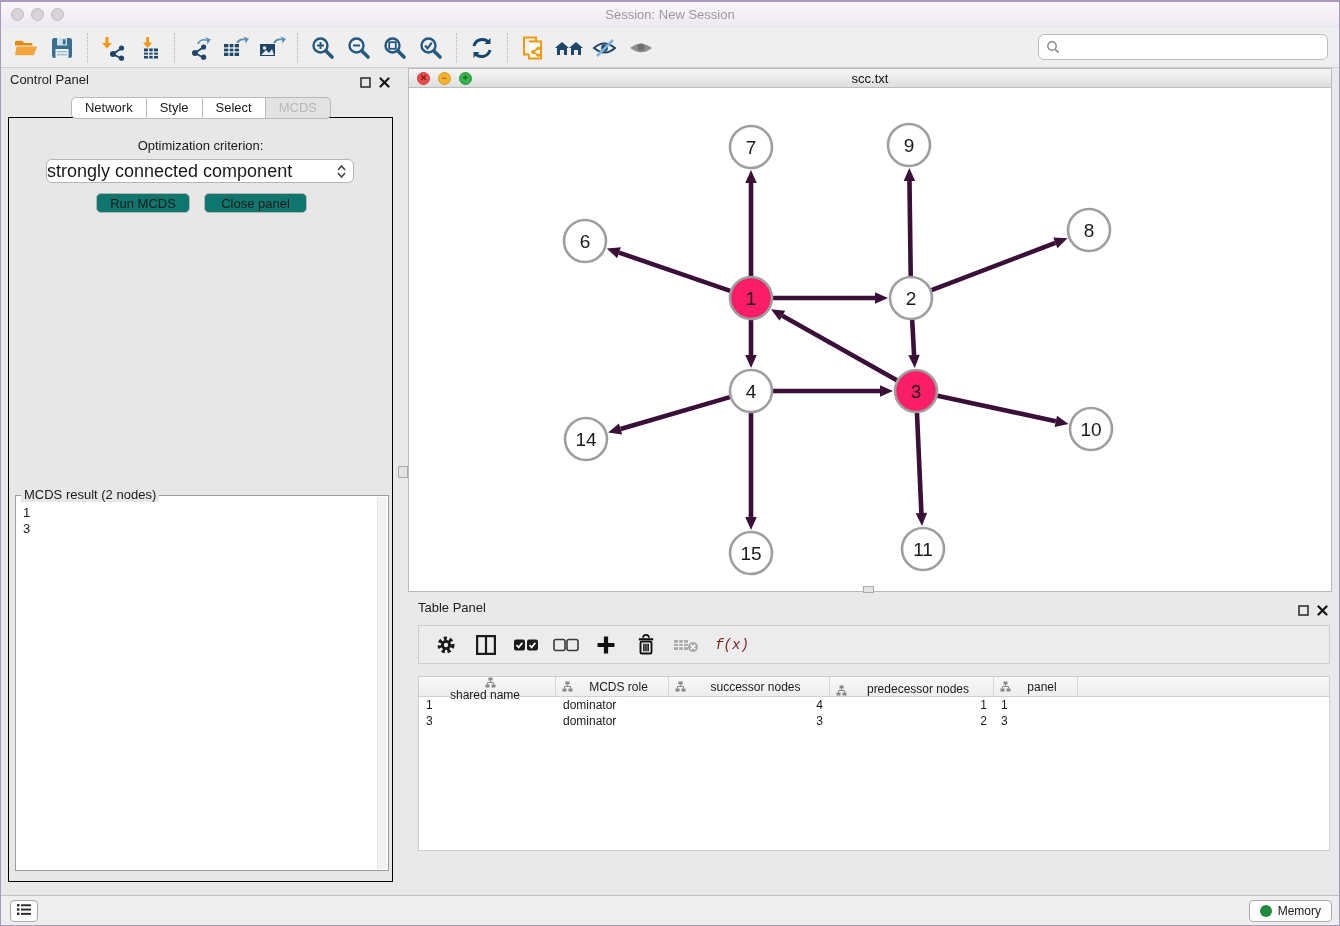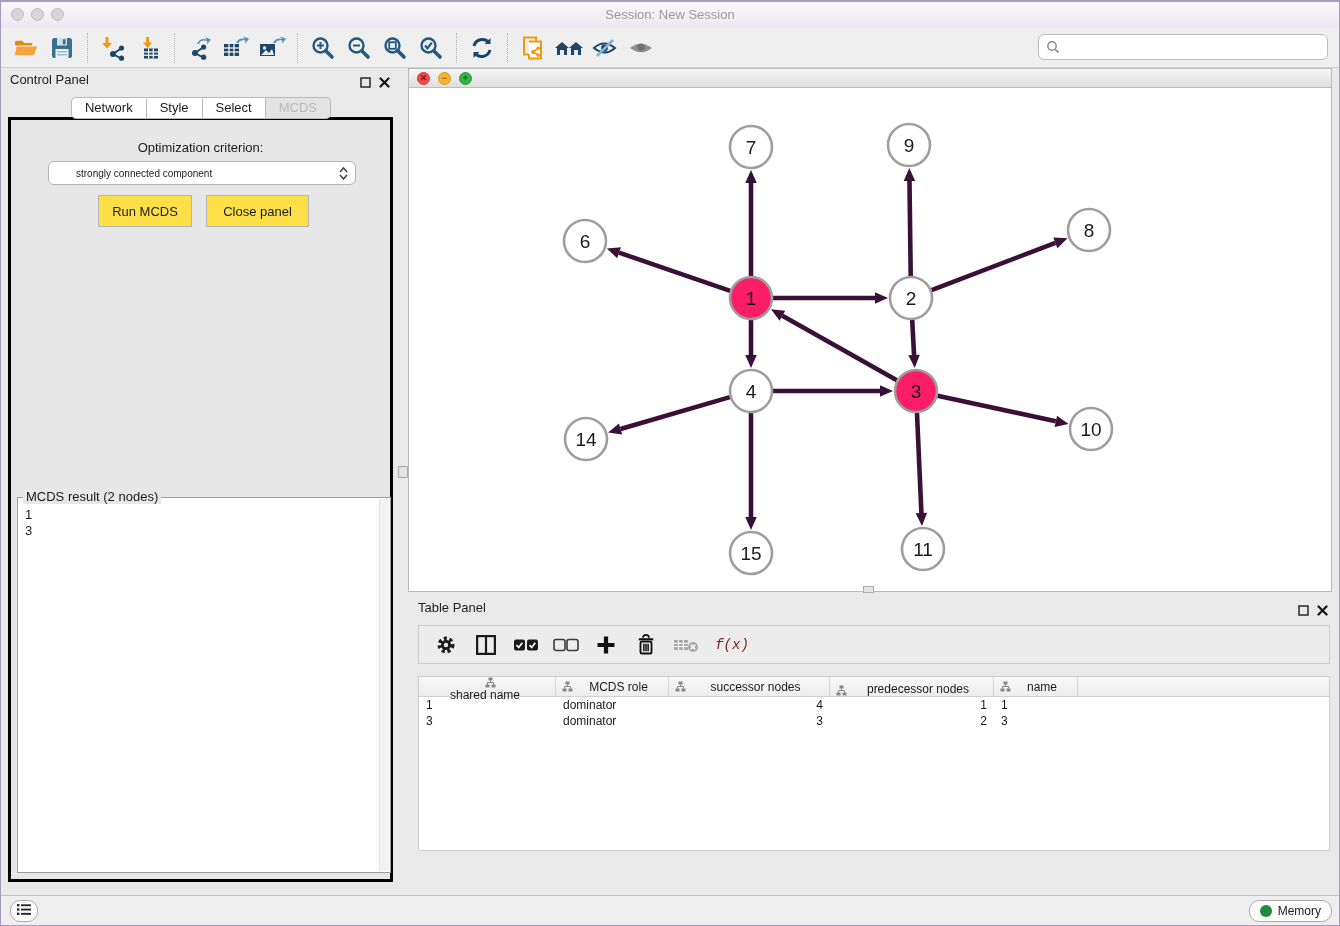--- a/index.html
+++ b/index.html
@@ -30,27 +30,27 @@
   .control-panel{position:absolute;left:0;top:68px;width:402px;height:828px;background:#e9e9e9}
   .panel-head{position:absolute;top:4px;left:10px;font-size:13px;color:#222}
   .panel-ctrls{position:absolute;top:6px;right:12px;display:flex;gap:8px;align-items:center}
   .cp-tabs{position:absolute;top:29px;left:0;right:0;display:flex;justify-content:center;z-index:2}
   .seg{height:20px;line-height:20px;padding:0 13px;background:#fff;border:1px solid #b9b9b9;
     border-left:none;font-size:13px;white-space:nowrap}
   .seg-first{border-left:1px solid #b9b9b9;border-radius:5px 0 0 5px}
   .seg-last{border-radius:0 5px 5px 0}
   .seg-active{background:#e3e3e3;color:#b9b9b9}
   .cp-body{position:absolute;left:8px;right:9px;top:49px;bottom:14px;background:#e7e7e7;
-    border:3px solid #000000}
+    border:1px solid #000000}
   .opt-label{position:absolute;top:20px;left:0;right:0;text-align:center;font-size:13px}
   .dropdown{position:absolute;top:41px;left:37px;width:308px;height:24px;background:#fff;
     border:1px solid #b5b5b5;border-radius:6px;display:flex;align-items:center;box-sizing:border-box}
-  .dropdown .dd-val{flex:1;font-size:10px;padding-left:27px}
+  .dropdown .dd-val{flex:1;font-size:18px;padding-left:0}
   .dd-stepper{width:20px;display:flex;flex-direction:column;align-items:center;gap:1px;margin-right:2px}
-  .btn{position:absolute;height:32px;background:#fde047;border:1px solid #b5b5b5;border-radius:0;
+  .btn{position:absolute;height:20px;background:#0f766e;border:1px solid #b5b5b5;border-radius:5px;
     font-size:13px;display:flex;align-items:center;justify-content:center;box-sizing:border-box}
   .fieldset{position:absolute;left:6px;width:372px;top:377px;height:374px;border:1px solid #9c9c9c;background:#fff}
   .fs-legend{position:absolute;top:-9px;left:5px;background:#e7e7e7;padding:0 3px;font-size:13px}
   .fs-lines{position:absolute;inset:1px;padding-top:8px}
   .fs-line{font-size:13px;line-height:16px;padding-left:6px}
   .fs-scroll{position:absolute;top:1px;bottom:1px;right:1px;width:9px;background:#f2f2f2;border-left:1px solid #e3e3e3}
 
   
   .network-window{position:absolute;left:408px;top:68px;width:924px;height:524px;background:#fff;
     border:1px solid #b9b9b9;box-sizing:border-box}
@@ -74,21 +74,21 @@
     border-bottom:1px solid #d2d2d2}
   .tt-th{display:flex;align-items:center;border-right:1px solid #d6d6d6;box-sizing:border-box;height:19px}
   .tt-th .th-ico{margin-left:6px;display:flex}
   .tt-th .th-label{flex:1;text-align:center;font-size:12px;padding-right:4px}
   .tt-row{display:flex;height:16px;align-items:center}
   .tt-td{font-size:12px;box-sizing:border-box;overflow:hidden;white-space:nowrap}
   .tp-tabs{position:absolute;bottom:8px;left:0;right:0;display:flex;justify-content:center}
 
   
   .statusbar{position:absolute;left:0;right:0;bottom:0;height:30px;background:#eeeeee;border-top:1px solid #c2c2c2}
-  .sb-btn{position:absolute;background:#fdfdfd;border:1px solid #ababab;border-radius:10px;
+  .sb-btn{position:absolute;background:#fdfdfd;border:1px solid #ababab;border-radius:4px;
     display:flex;align-items:center;justify-content:center;box-sizing:border-box}
   .memory-dot{width:12px;height:12px;border-radius:50%;background:#1f8a3d;margin-right:6px}
   .memory-label{font-size:12px}
 </style>
 </head>
 <body>
 
 <div class="app-frame"></div>
 
 <div class="titlebar">
@@ -309,20 +309,21 @@
   </div>
 </div>
 
 <div class="grip" style="left:398px;top:466px;width:10px;height:12px"></div>
 
 <div class="network-window">
   <div class="nw-titlebar">
     <div class="light" style="left:8px;background:#ef4d4d;border:1px solid #c93b3b;color:#7d1414">✕</div>
     <div class="light" style="left:29px;background:#f6b32f;border:1px solid #d49a23;color:#8a5f07">−</div>
     <div class="light" style="left:50px;background:#37b24a;border:1px solid #2b953c;color:#0d5c1b">+</div>
+    <div class="nw-title">scc.txt</div>
   </div>
   <div class="nw-canvas">
     <svg id="graph-svg" width="922" height="504" viewBox="0 0 922 504">
         <line x1="342" y1="189" x2="342" y2="96" stroke="#3a1038" stroke-width="4.6"></line>
         <polygon points="342,83 347.75,96 336.25,96" fill="#3a1038"></polygon>
         <line x1="321.1924875913935" y1="203.85525176330984" x2="210.04865666862878" y2="165.69140620549302" stroke="#3a1038" stroke-width="4.6"></line>
         <polygon points="197.7533084271795,161.4695095201761 211.9160340486728,160.25307909869815 208.18127928858476,171.1297333122879" fill="#3a1038"></polygon>
         <line x1="364" y1="211" x2="466" y2="211" stroke="#3a1038" stroke-width="4.6"></line>
         <polygon points="479,211 466,216.75 466,205.25" fill="#3a1038"></polygon>
         <line x1="342" y1="233" x2="342" y2="268" stroke="#3a1038" stroke-width="4.6"></line>
@@ -500,21 +501,21 @@
         </div>
         <div class="tt-th" style="width: 84px;">
           <span class="th-ico">
             <svg width="11" height="11" viewBox="0 0 11 11">
               <rect x="3.5" y="0.5" width="4" height="3" fill="#878787"></rect>
               <path d="M5.5 3.5v2M2.5 5.5h6M2.5 5.5v2M8.5 5.5v2" stroke="#878787" fill="none"></path>
               <rect x="0.5" y="7.5" width="4" height="3" fill="#878787"></rect>
               <rect x="6.5" y="7.5" width="4" height="3" fill="#878787"></rect>
             </svg>
           </span>
-          <span class="th-label">name</span>
+          <span class="th-label">panel</span>
         </div>
       </div>
     <div>
         <div class="tt-row">
           <div class="tt-td" style="width: 137px; text-align: left; padding-left: 7px; box-sizing: border-box;">1</div>
           <div class="tt-td" style="width: 113px; text-align: left; padding-left: 7px; box-sizing: border-box;">dominator</div>
           <div class="tt-td" style="width: 161px; text-align: right; padding-right: 7px; box-sizing: border-box;">4</div>
           <div class="tt-td" style="width: 164px; text-align: right; padding-right: 7px; box-sizing: border-box;">1</div>
           <div class="tt-td" style="width: 84px; text-align: left; padding-left: 7px; box-sizing: border-box;">1</div>
         </div>

